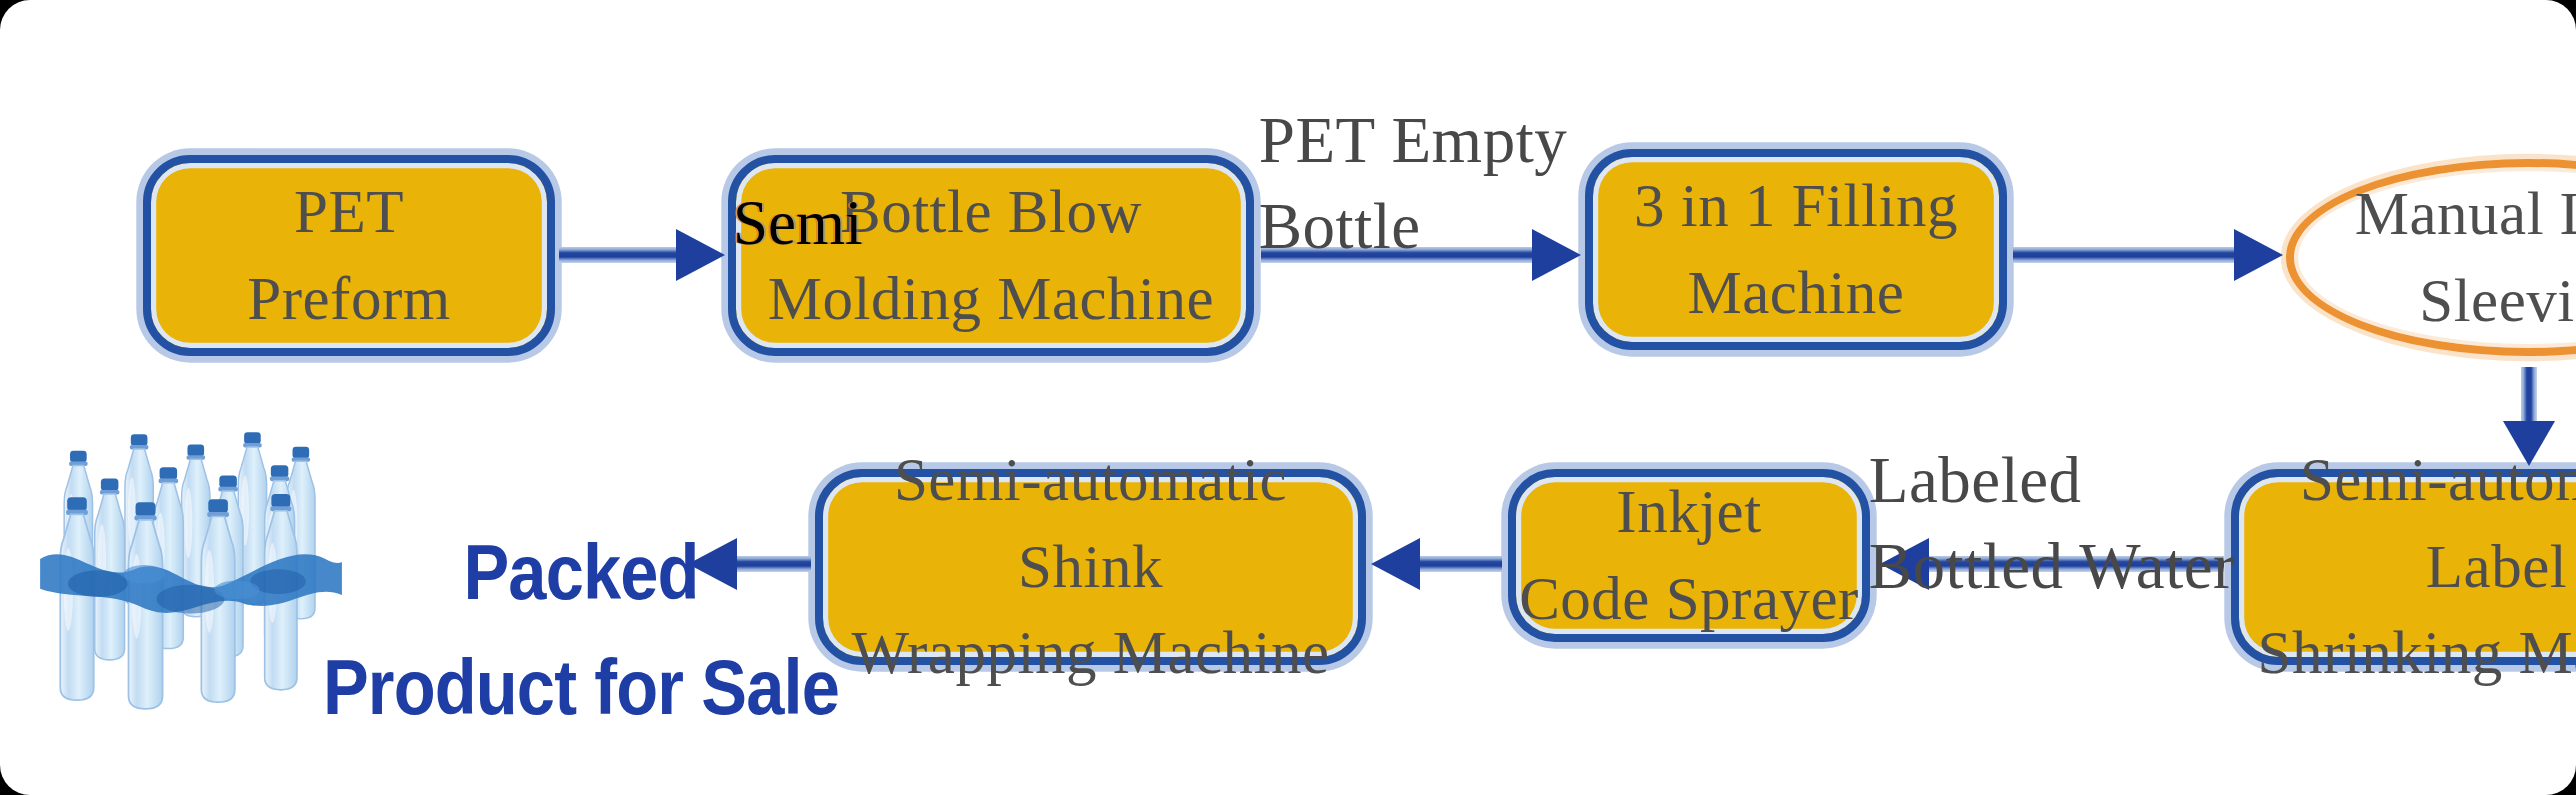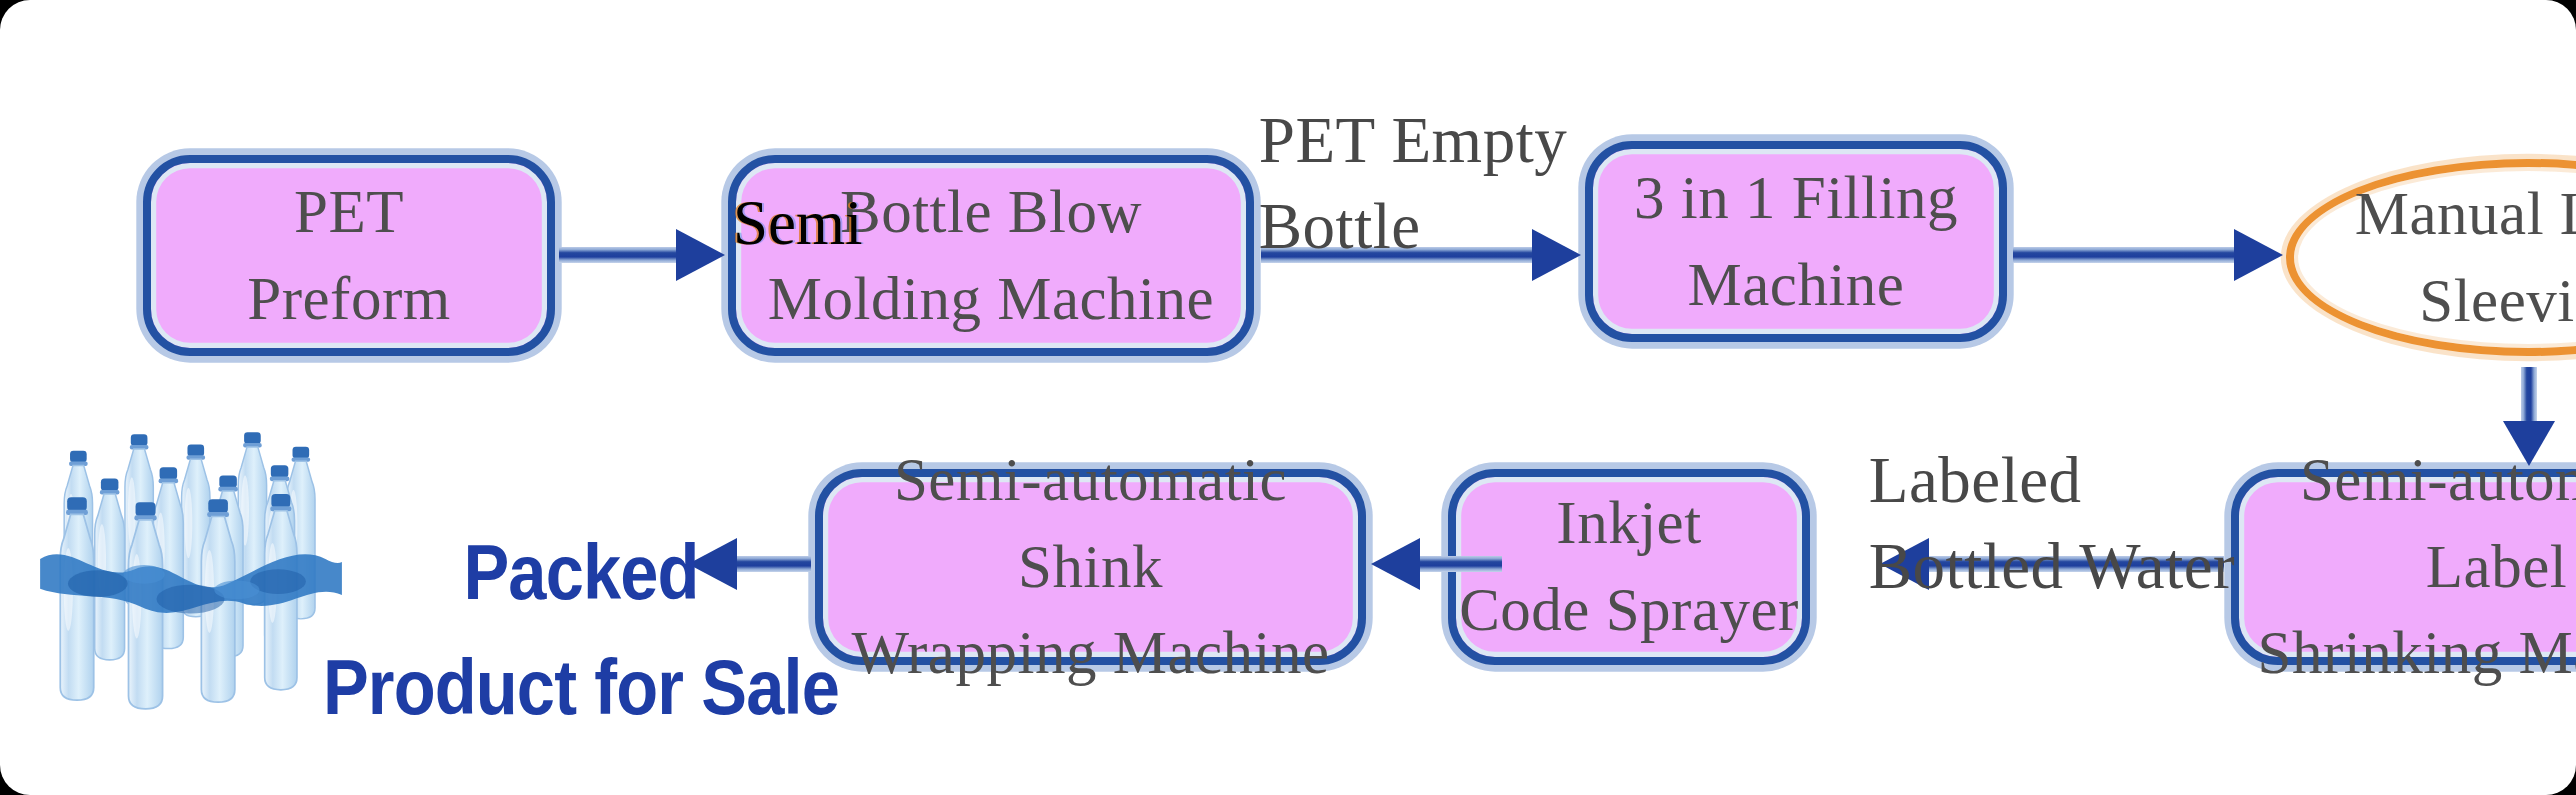--- a/index.html
+++ b/index.html
@@ -12,21 +12,21 @@
   .canvas {
     position: absolute; inset: 0;
     background: #ffffff;
     border-radius: 30px;
     overflow: hidden;
   }
   
   .node {
     position: absolute;
     box-sizing: border-box;
-    background: #f0abfc;
+    background: #eab308;
     border: 8.2px solid #2351a3;
     border-radius: 47px;
     box-shadow: 0 0 0 6.7px #b7c9e6, inset 0 0 0 5.2px #dde7f4;
     display: flex; align-items: center; justify-content: center;
   }
   .node-label {
     white-space: pre-line;
     text-align: center;
     font-size: 61px;
     line-height: 1.42;
@@ -110,36 +110,36 @@
 Preform</span>
   </div>
 
   <div class="node" style="left:728px; top:155px; width:526px; height:201px;">
     <span class="node-label">Bottle Blow
 Molding Machine</span>
   </div>
 
   <span class="overlay-text" style="left:733px; top:187px;font-family:Liberation Serif, serif;">Semi</span>
 
-  <div class="node" style="left:1585px; top:141px; width:422px; height:201px;">
+  <div class="node" style="left:1585px; top:149px; width:422px; height:201px;">
     <span class="node-label">3 in 1 Filling
 Machine</span>
   </div>
 
   <div class="ellipse-node" style="left:2286px; top:159px; width:484px; height:197px;">
     <span class="node-label">Manual Label
 Sleeving</span>
   </div>
 
   <div class="node" style="left:2231px; top:469px; width:531px; height:196px;">
     <span class="node-label">Semi-automatic Label
 Shrinking Machine</span>
   </div>
 
-  <div class="node" style="left:1448px; top:469px; width:362px; height:196px;">
+  <div class="node" style="left:1508px; top:469px; width:362px; height:173px;">
     <span class="node-label">Inkjet
 Code Sprayer</span>
   </div>
 
   <div class="node" style="left:815px; top:469px; width:551px; height:196px;">
     <span class="node-label">Semi-automatic Shink
 Wrapping Machine</span>
   </div>
 
   <div class="arr right" style="left:559px; top:228px; width:166px; height:54px;">

